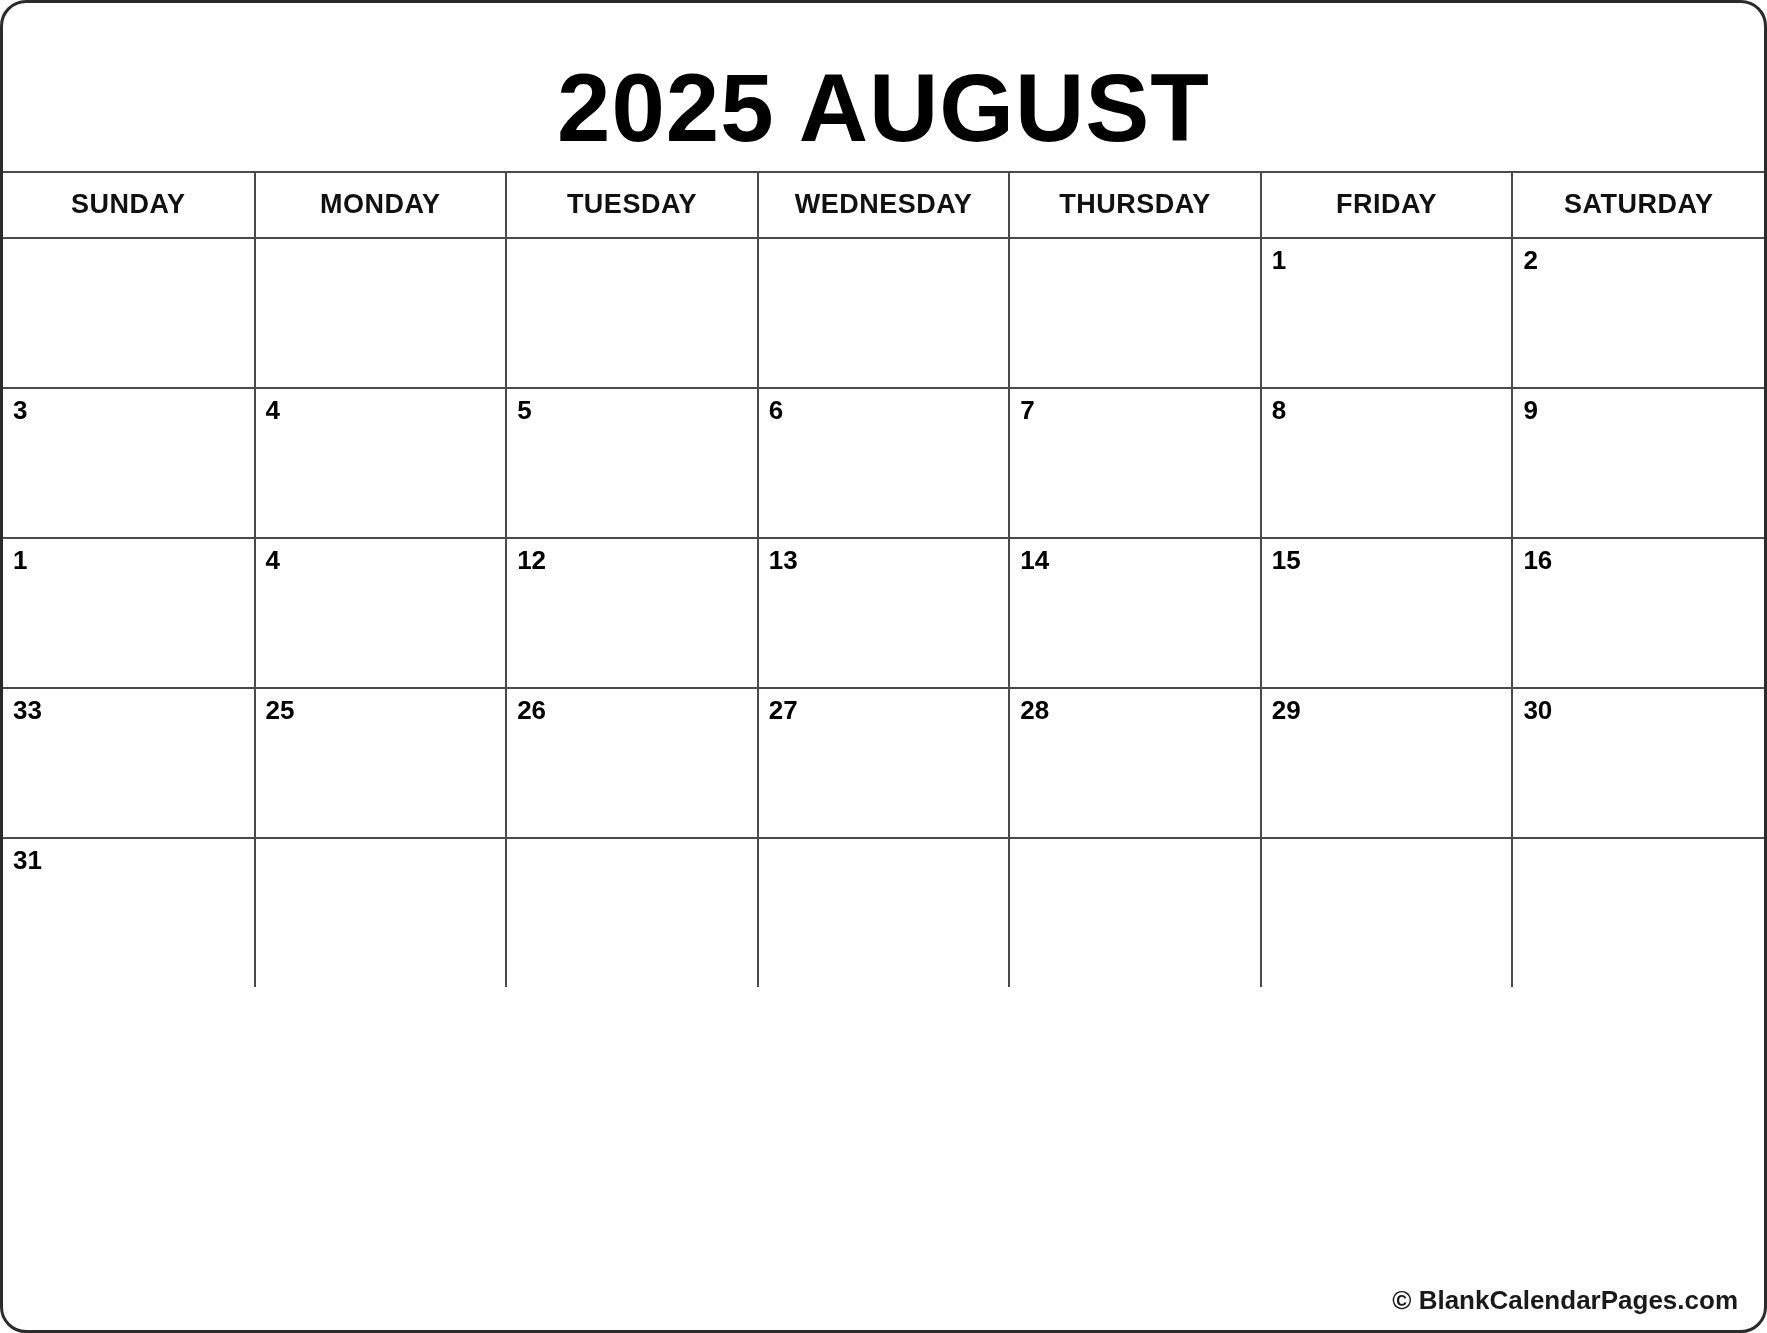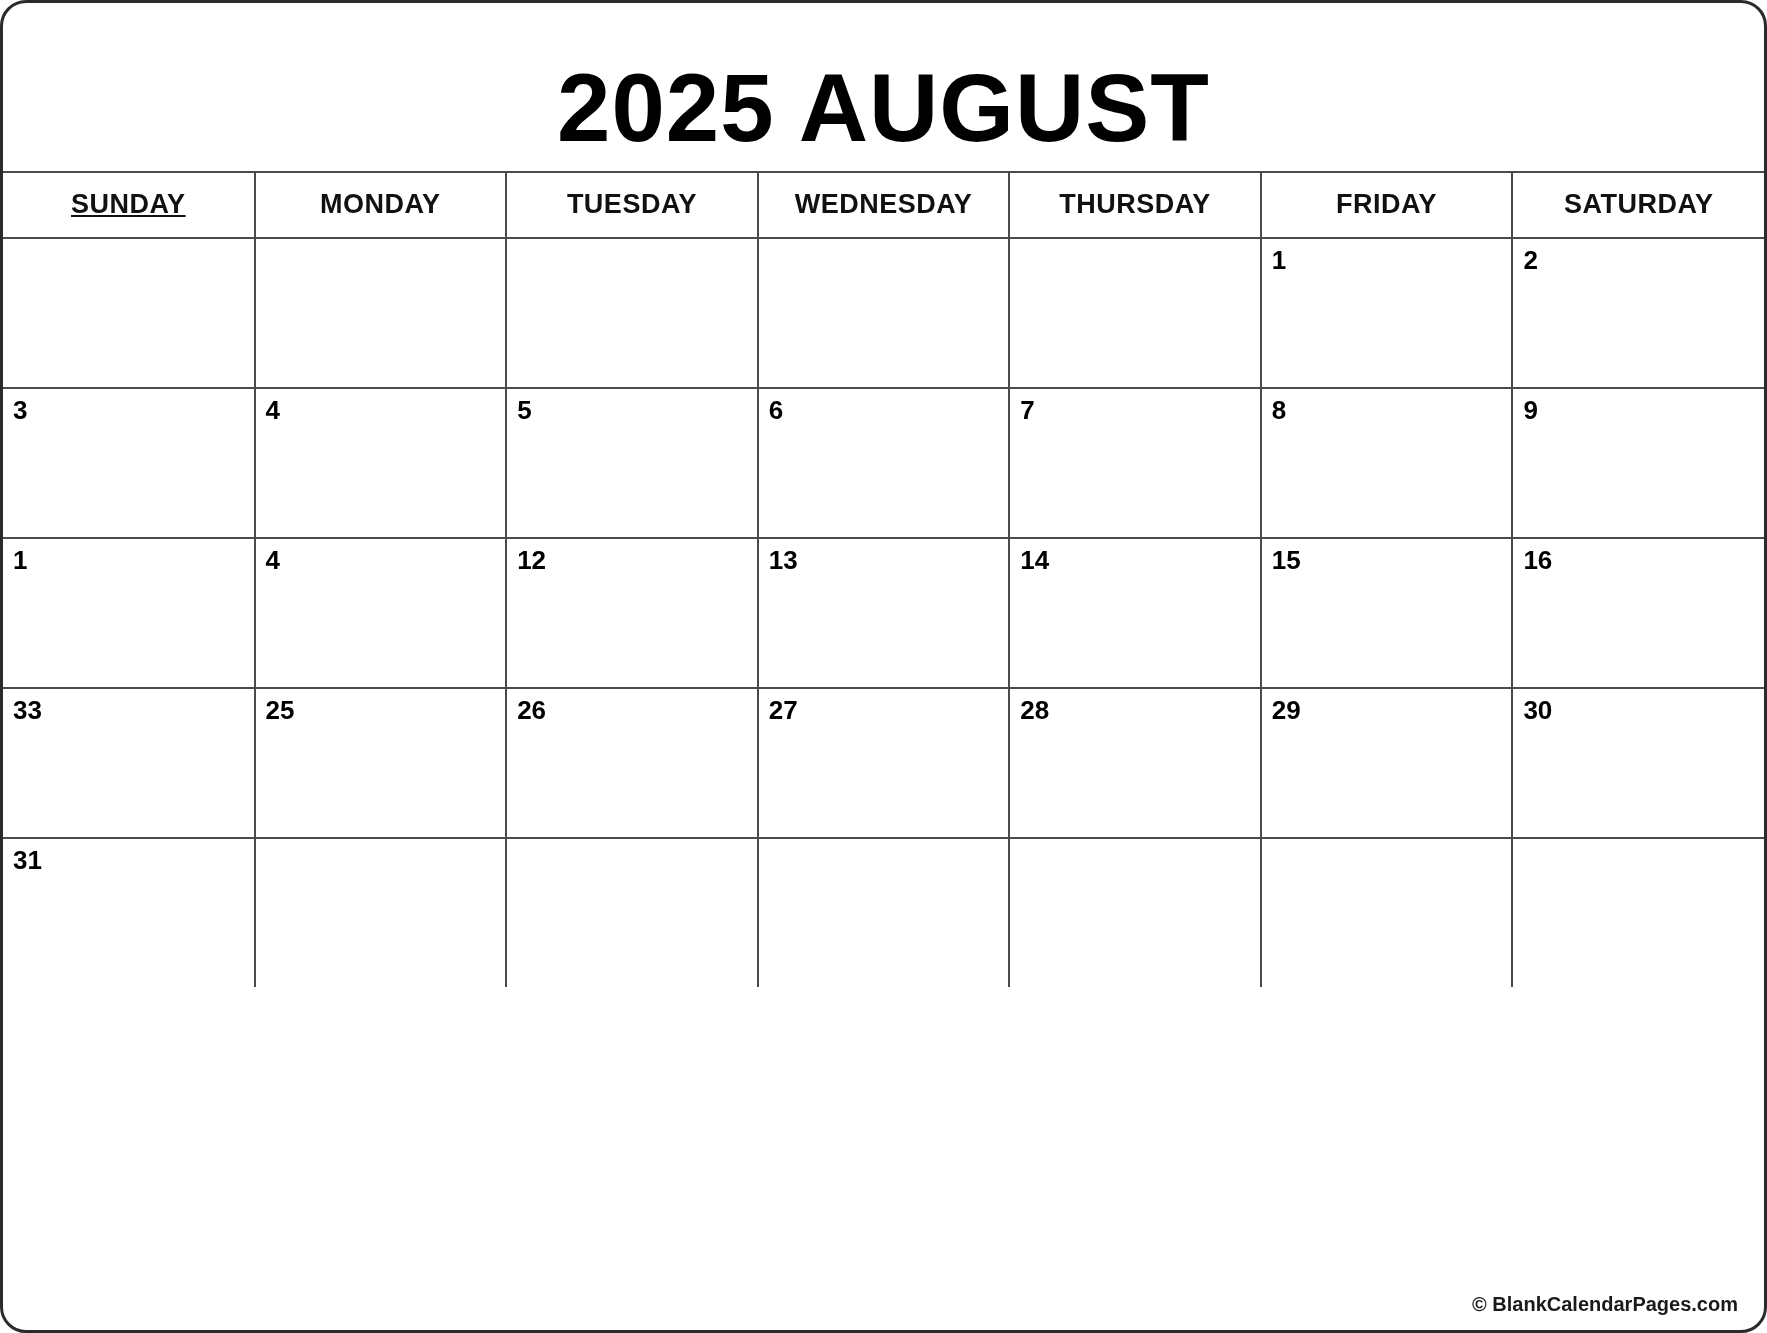--- a/index.html
+++ b/index.html
@@ -53,21 +53,20 @@
     color: #111111;
     letter-spacing: 0.5px;
     vertical-align: middle;
     background: #ffffff;
   }
   .calendar-table th:last-child {
     border-right: none;
   }
   .calendar-table th:first-child {
     border-left: none;
-    text-decoration: underline;
   }
 
   .calendar-table td {
     border: 2px solid #4a4a4a;
     border-left: none;
     border-bottom: 2px solid #4a4a4a;
     height: 148px;
     vertical-align: top;
     background: #ffffff;
     padding: 0;
@@ -86,21 +85,21 @@
     color: #000000;
     padding: 8px 0 0 10px;
     line-height: 1;
     min-height: 26px;
   }
 
   .credit {
     position: absolute;
     right: 26px;
     bottom: 14px;
-    font-size: 20px;
+    font-size: 26px;
     font-weight: bold;
     color: #1a1a1a;
     white-space: nowrap;
   }
 </style>
 </head>
 <body>
 
 <div class="calendar-frame">
 

